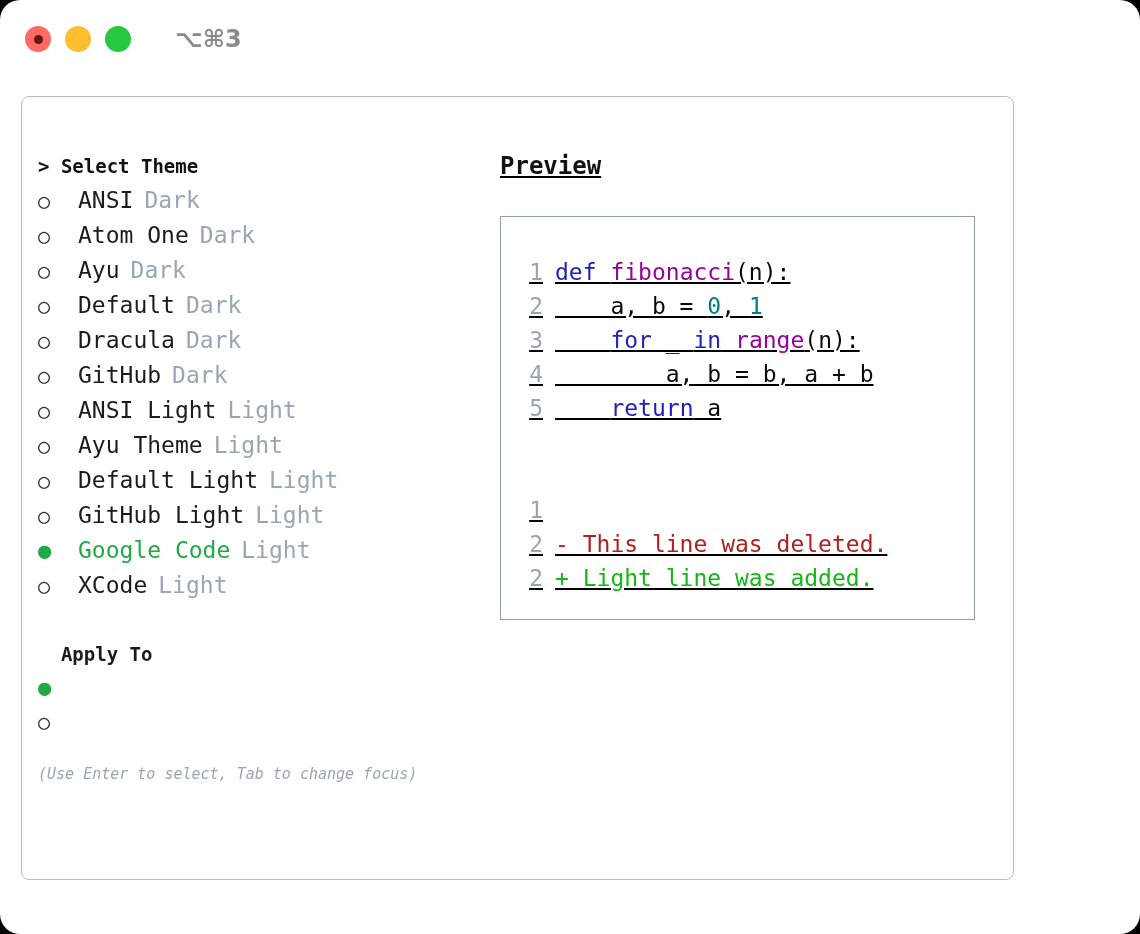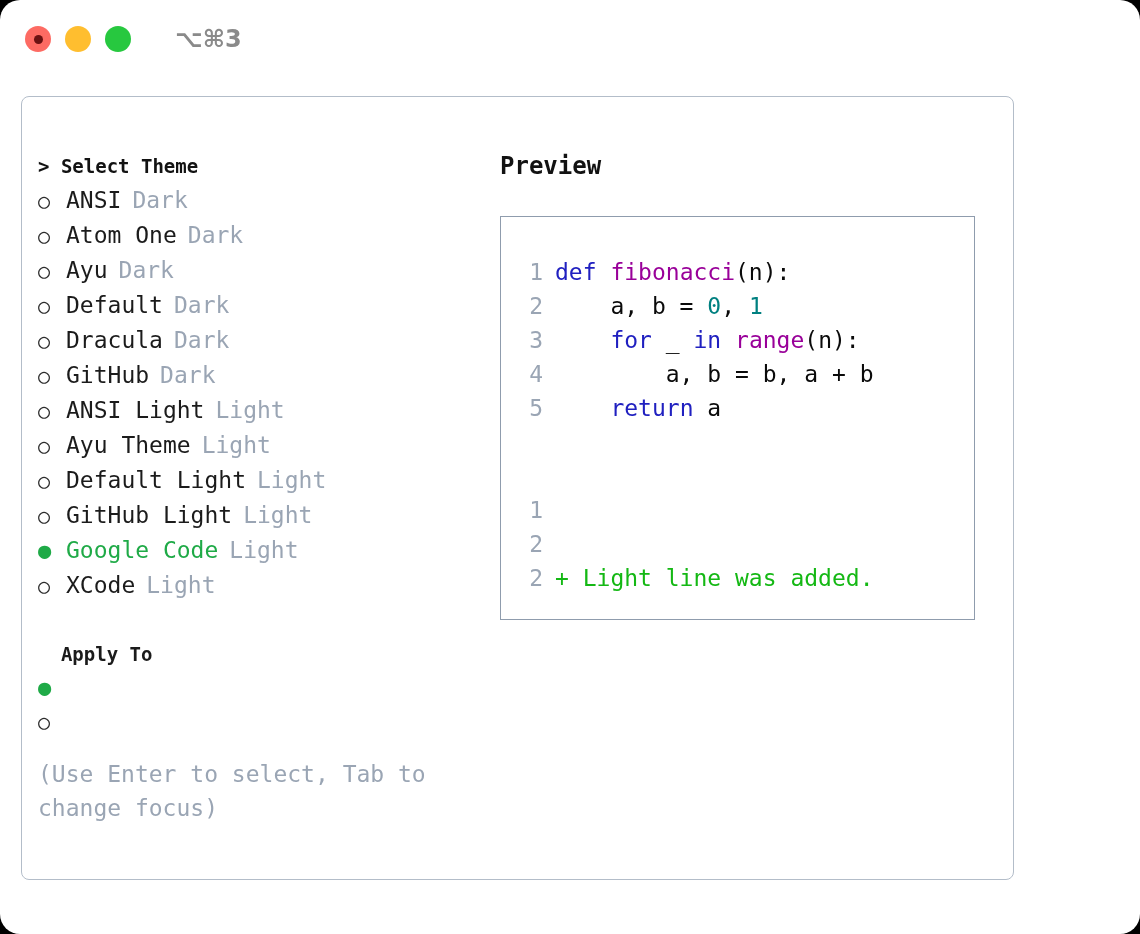--- a/index.html
+++ b/index.html
@@ -115,47 +115,50 @@
     flex: 0 0 28px;
     color: #2b2b2b;
     font-size: 20px;
   }
   .marker.sel {
     color: #1faa47;
     font-size: 22px;
   }
   .opt-label {
     color: #1b1b1b;
+    margin-left: 12px;
   }
   .opt-row.selected .opt-label {
     color: #1faa47;
   }
   .opt-tag {
     color: #9aa5b4;
     padding-left: 11px;
   }
   .spacer-block { height: 34px; }
 
   .hint {
     position: absolute;
     left: 16px;
     top: 660px;
     width: 420px;
-    font-size: 23px;
+    font-size: 15px;
     line-height: 34px;
     color: #9aa5b4;
     white-space: pre-wrap;
+    font-style: italic;
   }
 
   
   .right-col {
     position: absolute;
     left: 478px;
     top: 52px;
     width: 490px;
+    text-decoration: underline;
   }
   .preview-title {
     font-size: 24px;
     font-weight: bold;
     color: #121212;
     line-height: 34px;
   }
   .preview-box {
     margin-top: 33px;
     width: 475px;
@@ -326,20 +329,21 @@
           </div>
 
           <div class="blank-line"></div>
           <div class="blank-line"></div>
 
           <div class="code-line">
             <span class="gutter">1</span>
           </div>
           <div class="code-line">
             <span class="gutter">2</span>
+            <span class="code-text t-del">- This line was deleted.</span>
           </div>
           <div class="code-line">
             <span class="gutter">2</span>
             <span class="code-text t-add">+ Light line was added.</span>
           </div>
 
         </div>
       </div>
 
     </div>

